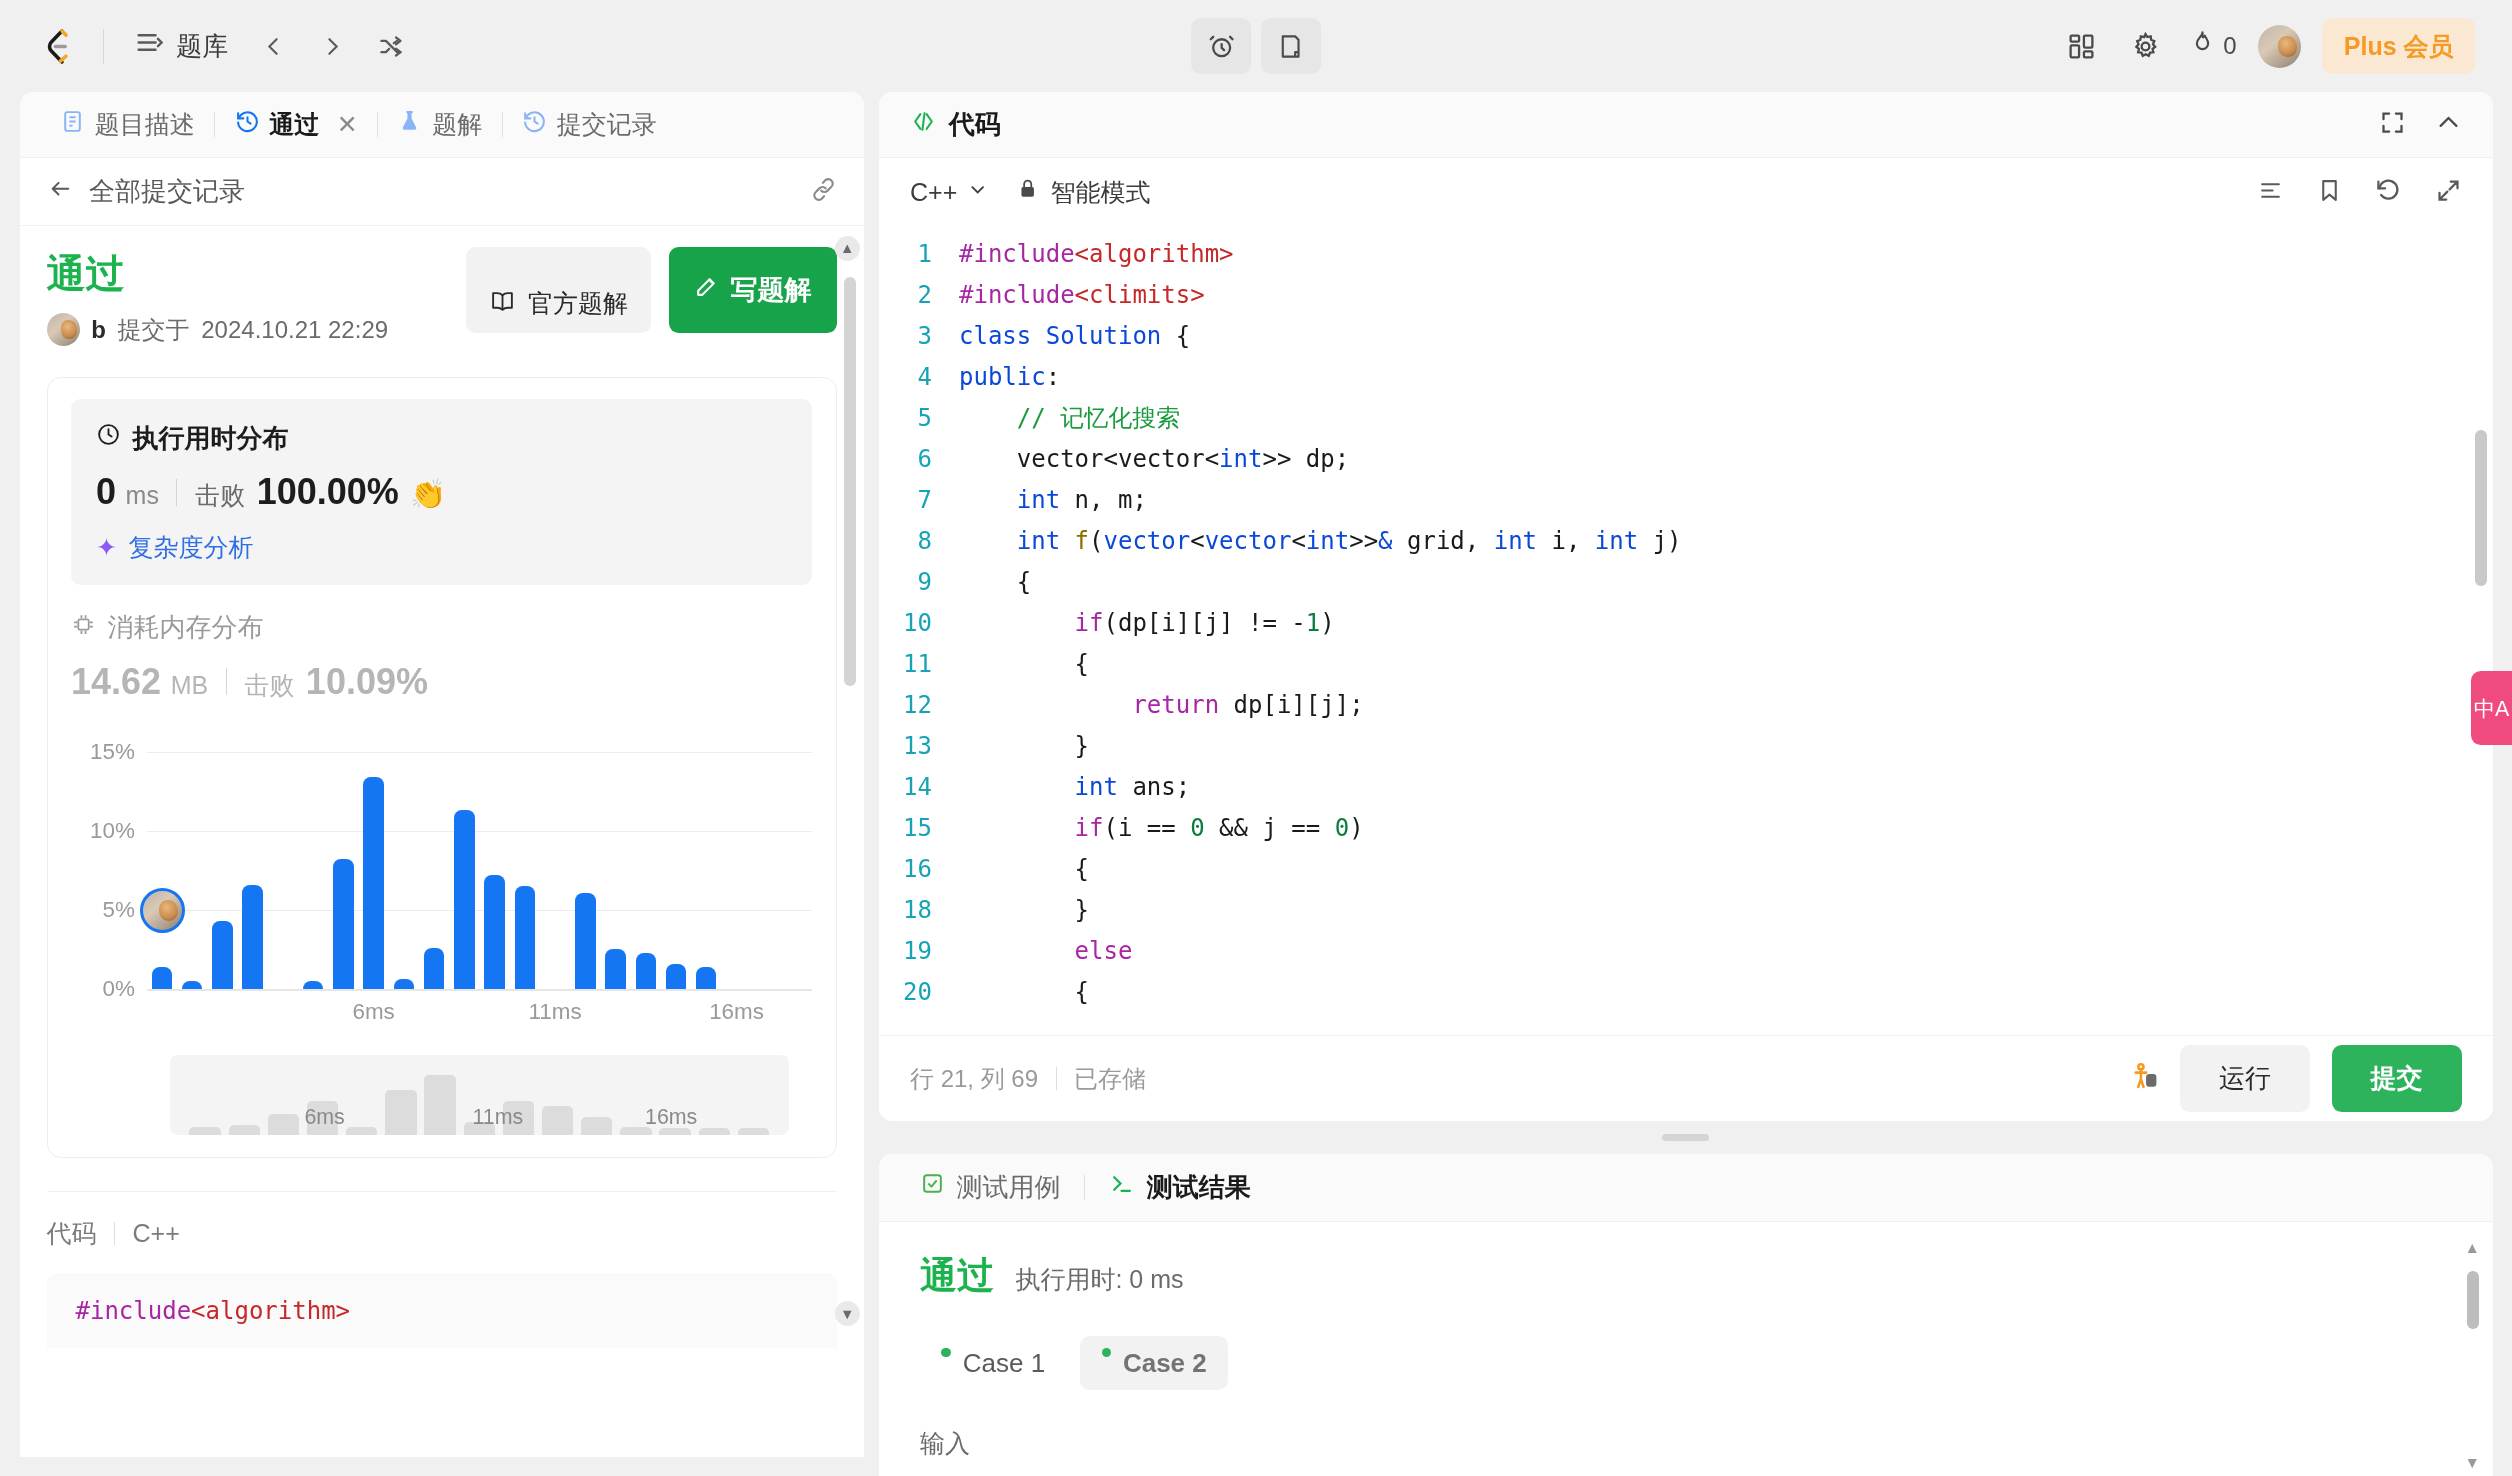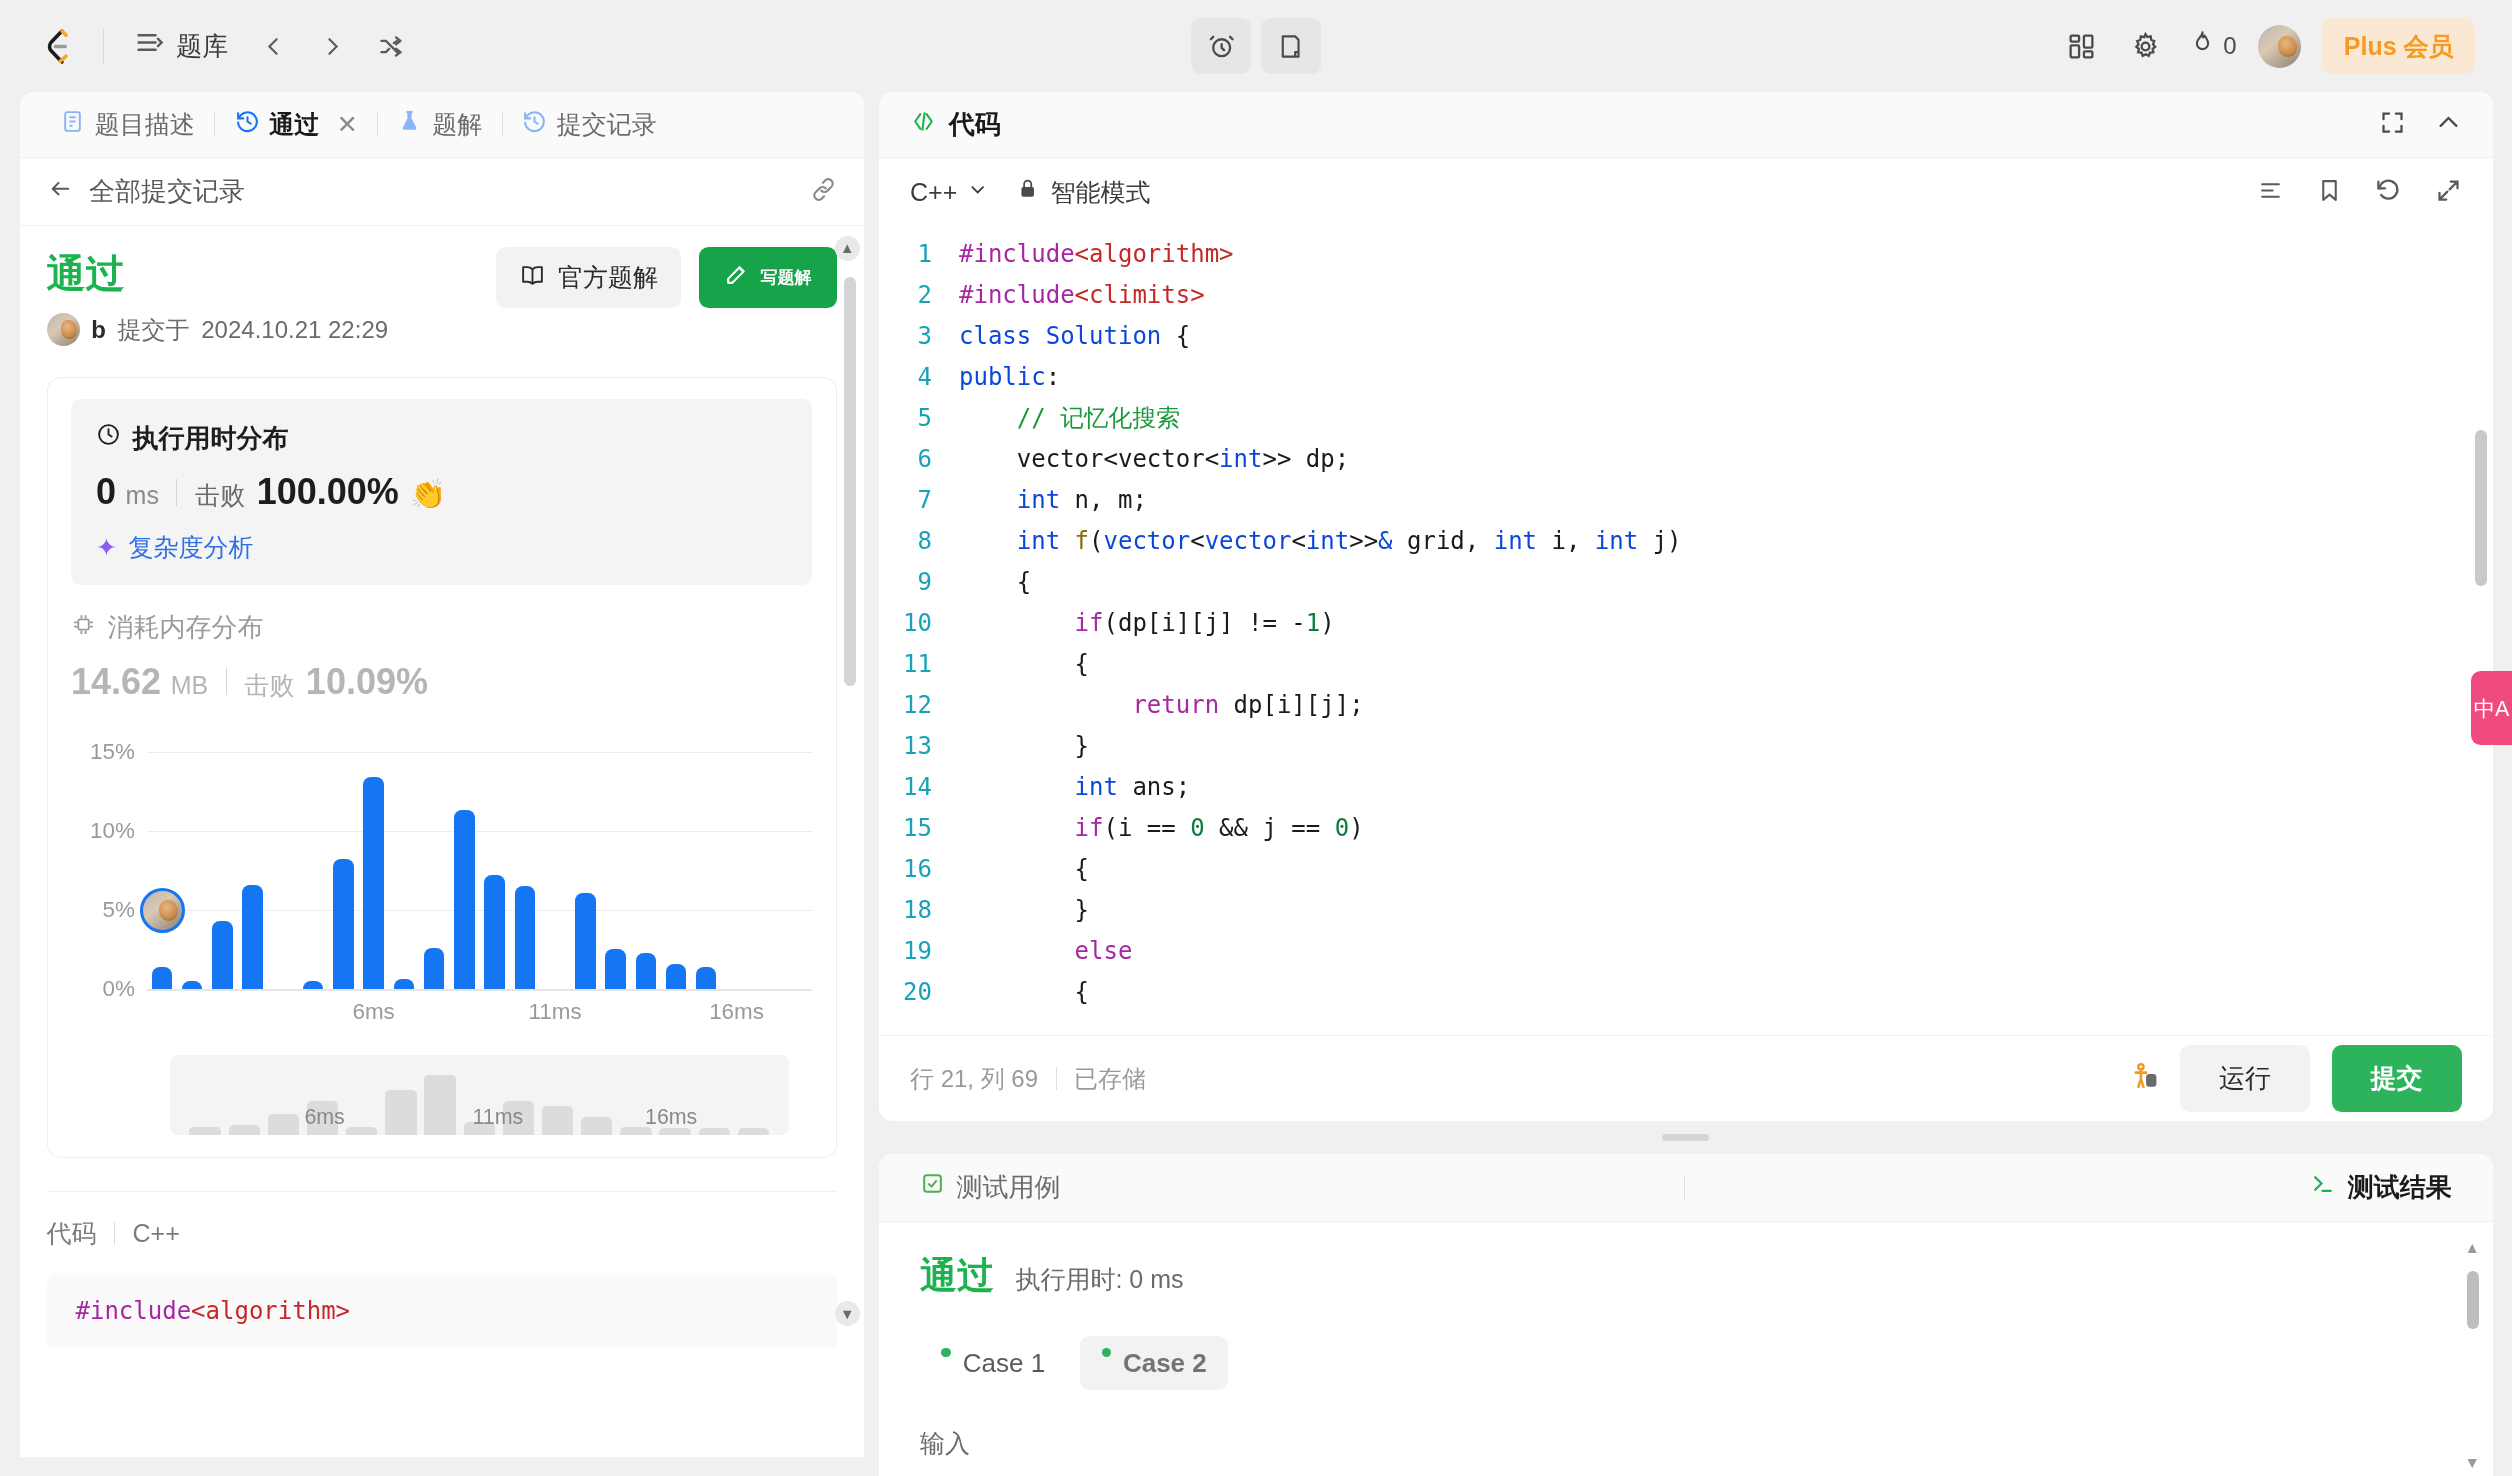--- a/index.html
+++ b/index.html
@@ -104,21 +104,21 @@
     border-radius: 42% 50% 45% 48%;
   }
 
   .hdr-actions { position:absolute; right: 27px; top: 21.4px; display:flex; gap: 17.5px; }
   .btn-outline {
     display:flex; align-items:flex-end; gap:11.7px; background:#f2f2f2; color:#2b2b2b;
     font-size:25px; padding: 13.6px 23.4px; border-radius: 9.7px; cursor:pointer; white-space:nowrap;
   }
   .btn-green {
     display:flex; align-items:center; gap:11.7px; background:#17a34a; color:#fff;
-    font-size:17px; font-weight:600; padding: 13px 25px; border-radius: 9.7px; cursor:pointer; white-space:nowrap;
+    font-size:27px; font-weight:600; padding: 25px 25px; border-radius: 9.7px; cursor:pointer; white-space:nowrap;
   }
 
   .stats-card {
     margin-top: 31px; border: 1px solid #ededed; border-radius: 13.6px;
     padding: 21.4px 0 21.4px 0;
   }
   .runtime-box { background: #f4f4f5; border-radius: 9.7px; margin: 0 23.4px; padding: 21.4px 25px; }
   .box-title { display:flex; align-items:center; gap:11.7px; font-size:26px; color:#1d1d1f; font-weight:600; }
   .box-title.dim { color:#9a9a9a; font-weight:500; }
   .metric { margin-top: 15.6px; display:flex; align-items:baseline; gap: 0; font-size: 36px; }
@@ -204,21 +204,21 @@
   .foot-left { display:flex; align-items:center; font-size:24px; color:#9a9a9a; }
   .foot-left .sep { width:1px;height:23.4px;background:#ddd;margin:0 17.5px; }
   .foot-right { margin-left:auto; display:flex; align-items:center; gap: 21.4px; }
   .btn-run { background:#f2f2f2; color:#2b2b2b; font-size:26px; padding: 15.6px 39px; border-radius:9.7px; cursor:pointer; }
   .btn-submit { background:#2cb35c; color:#fff; font-size:26px; font-weight:600; padding:15.6px 39px; border-radius:9.7px; cursor:pointer; }
 
   .drag-handle { height: 13.6px; display:flex; align-items:center; justify-content:center; }
   .drag-pill { width: 47px; height: 6.8px; background:#d5d5d5; border-radius: 3.9px; cursor:pointer; }
 
   .test-panel { flex:1; background:#fff; border-radius: 13.6px 13.6px 0 0; overflow:hidden; display:flex; flex-direction:column; }
-  .tp-head { height:68px; background:#fafafa; display:flex; align-items:center; padding:0 31px; border-bottom:1px solid #f0f0f0; flex-shrink:0;justify-content:space-between; }
+  .tp-head { height:68px; background:#fafafa; display:flex; align-items:center; padding:0 31px; border-bottom:1px solid #f0f0f0; flex-shrink:0; }
   .tp-tab { display:flex; align-items:center; gap:11.7px; font-size:26px; color:#6b6b6b; cursor:pointer; padding: 3.9px 9.7px; }
   .tp-tab.active { color:#1a1a1a; font-weight:600; }
   .tp-body { flex:1; padding: 29px 41px; position:relative; }
   .res-row { display:flex; align-items:baseline; gap: 21.4px; }
   .res-verdict { font-size:37px; color:#1cb34f; font-weight:700; }
   .res-time { font-size:25px; color:#6b6b6b; }
   .cases { display:flex; gap: 13.6px; margin-top: 35px; }
   .case { display:flex; align-items:flex-start; gap:11.7px; font-size:26px; color:#5a5a5a; padding: 11.7px 21.4px; border-radius:9.7px; cursor:pointer; }
   .case.active { background:#f2f2f2; color:#737373; font-weight:600; }
   .dot { width:9.7px; height:9.7px; border-radius:50%; background:#2cb35c; }

